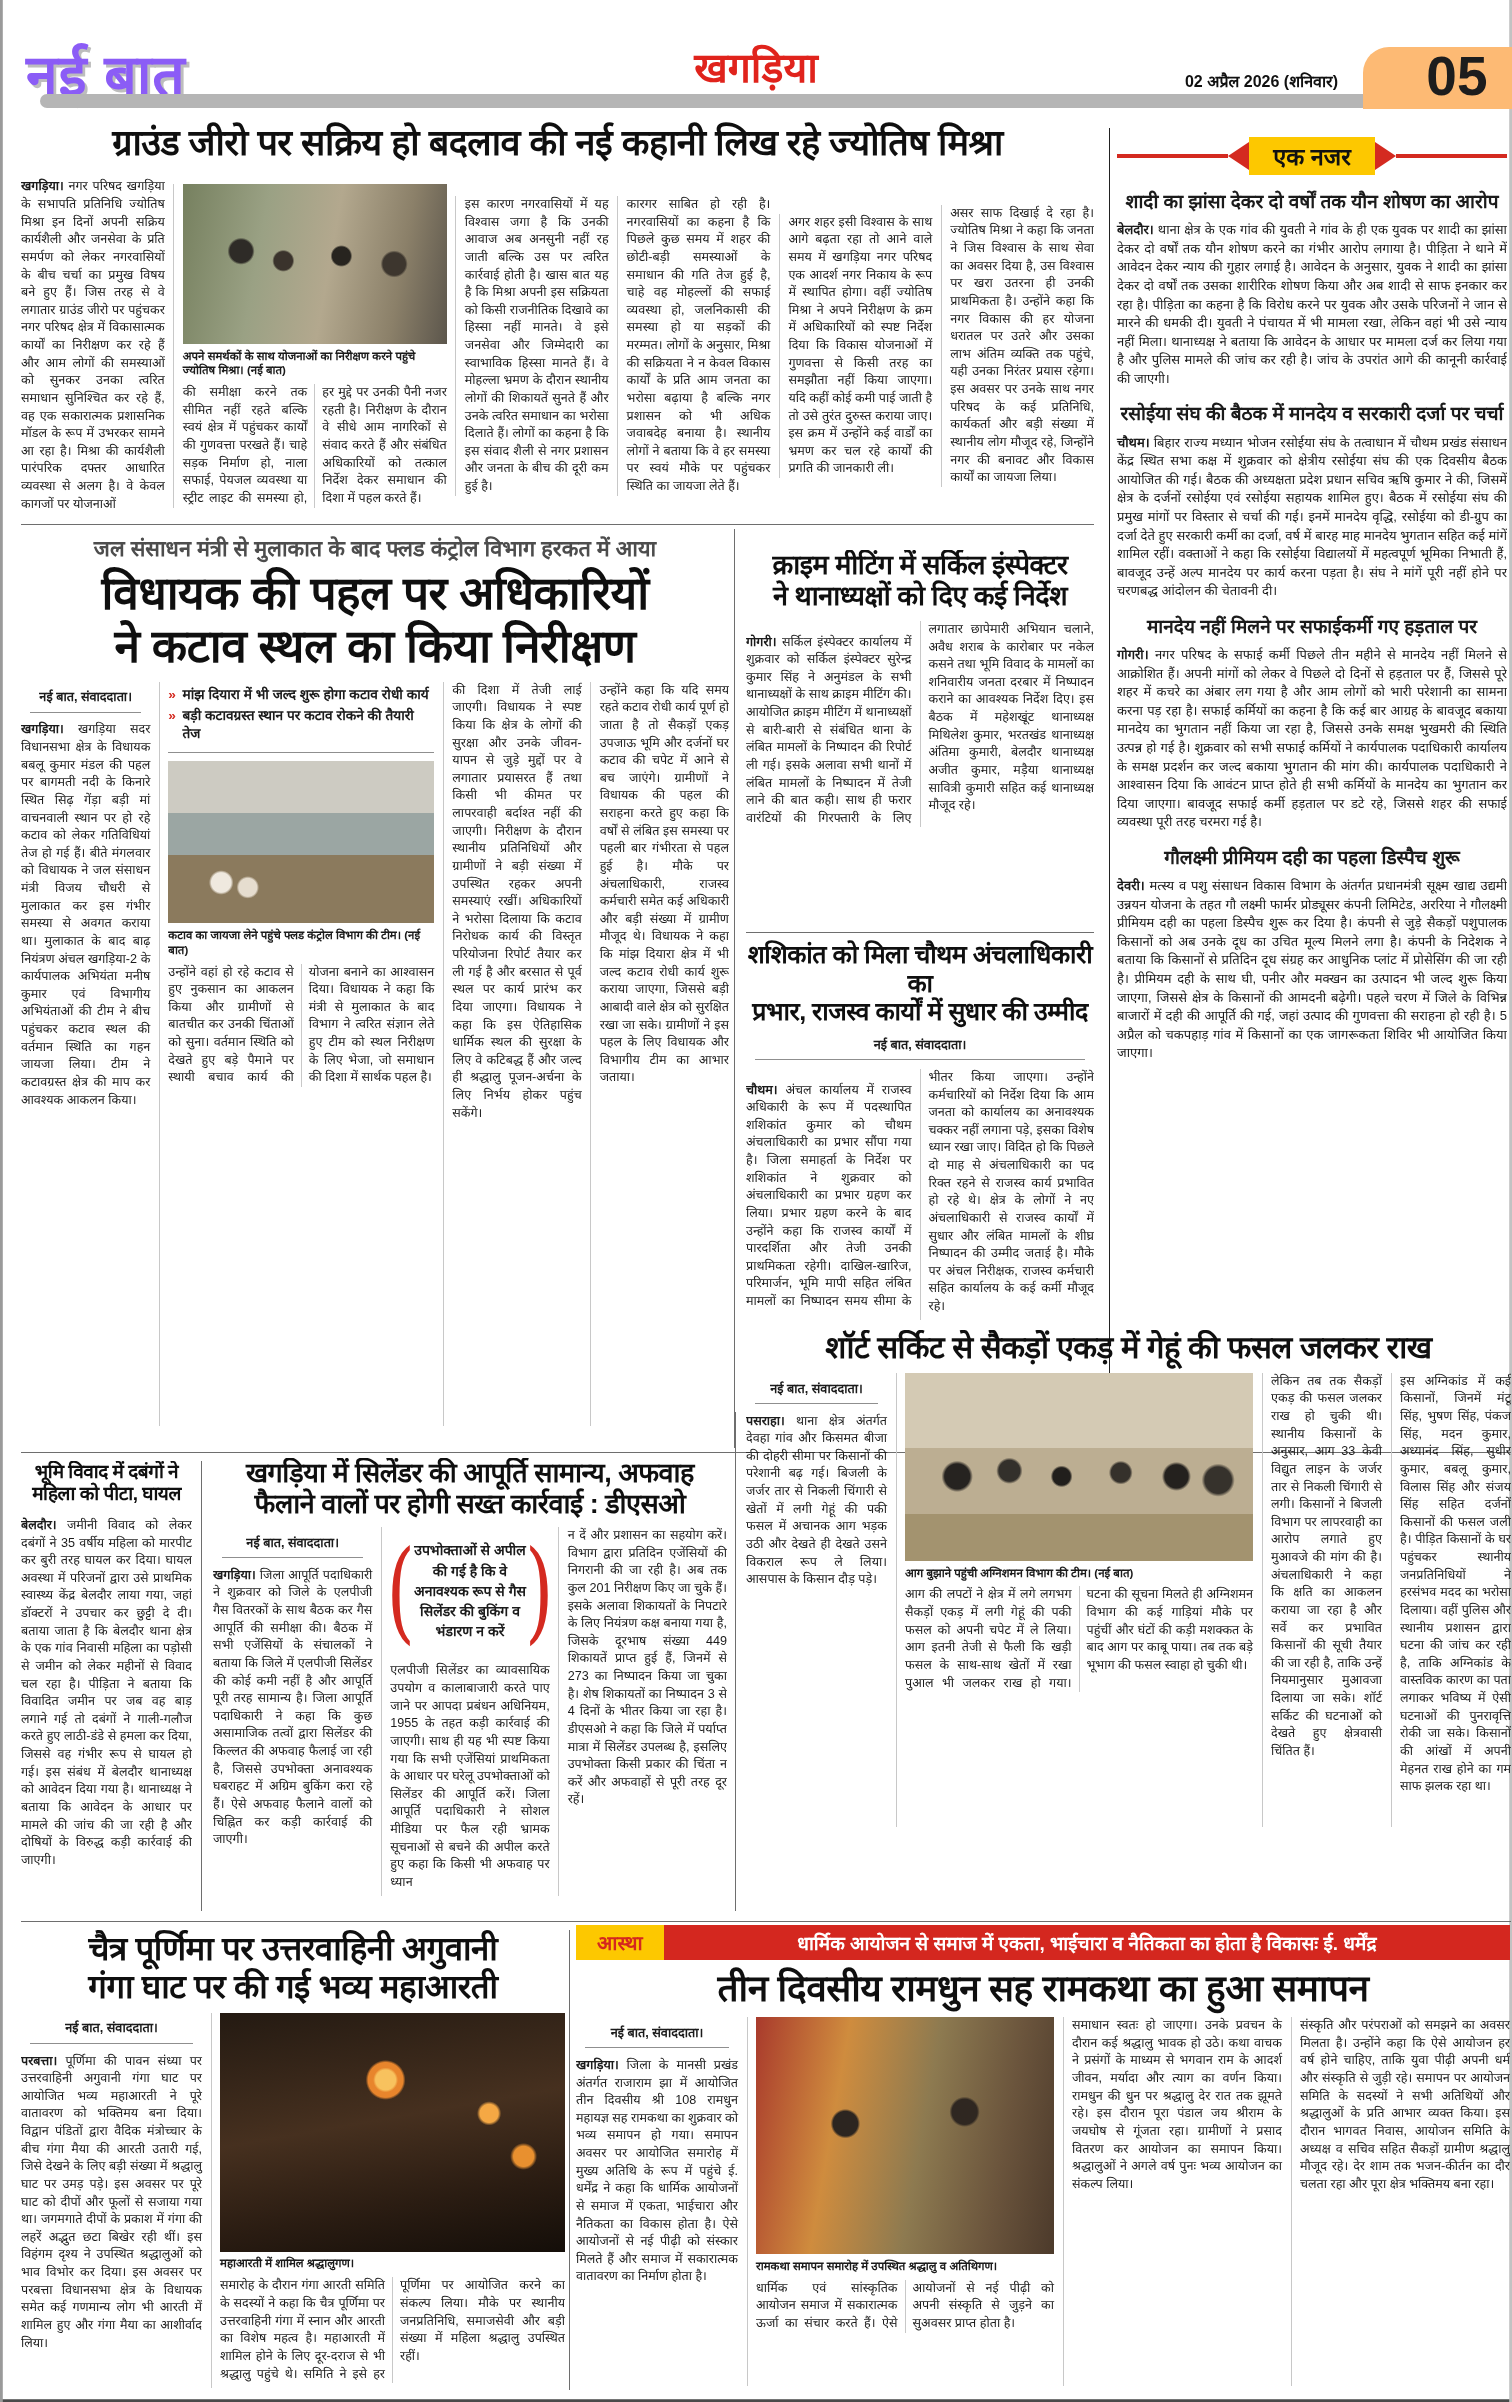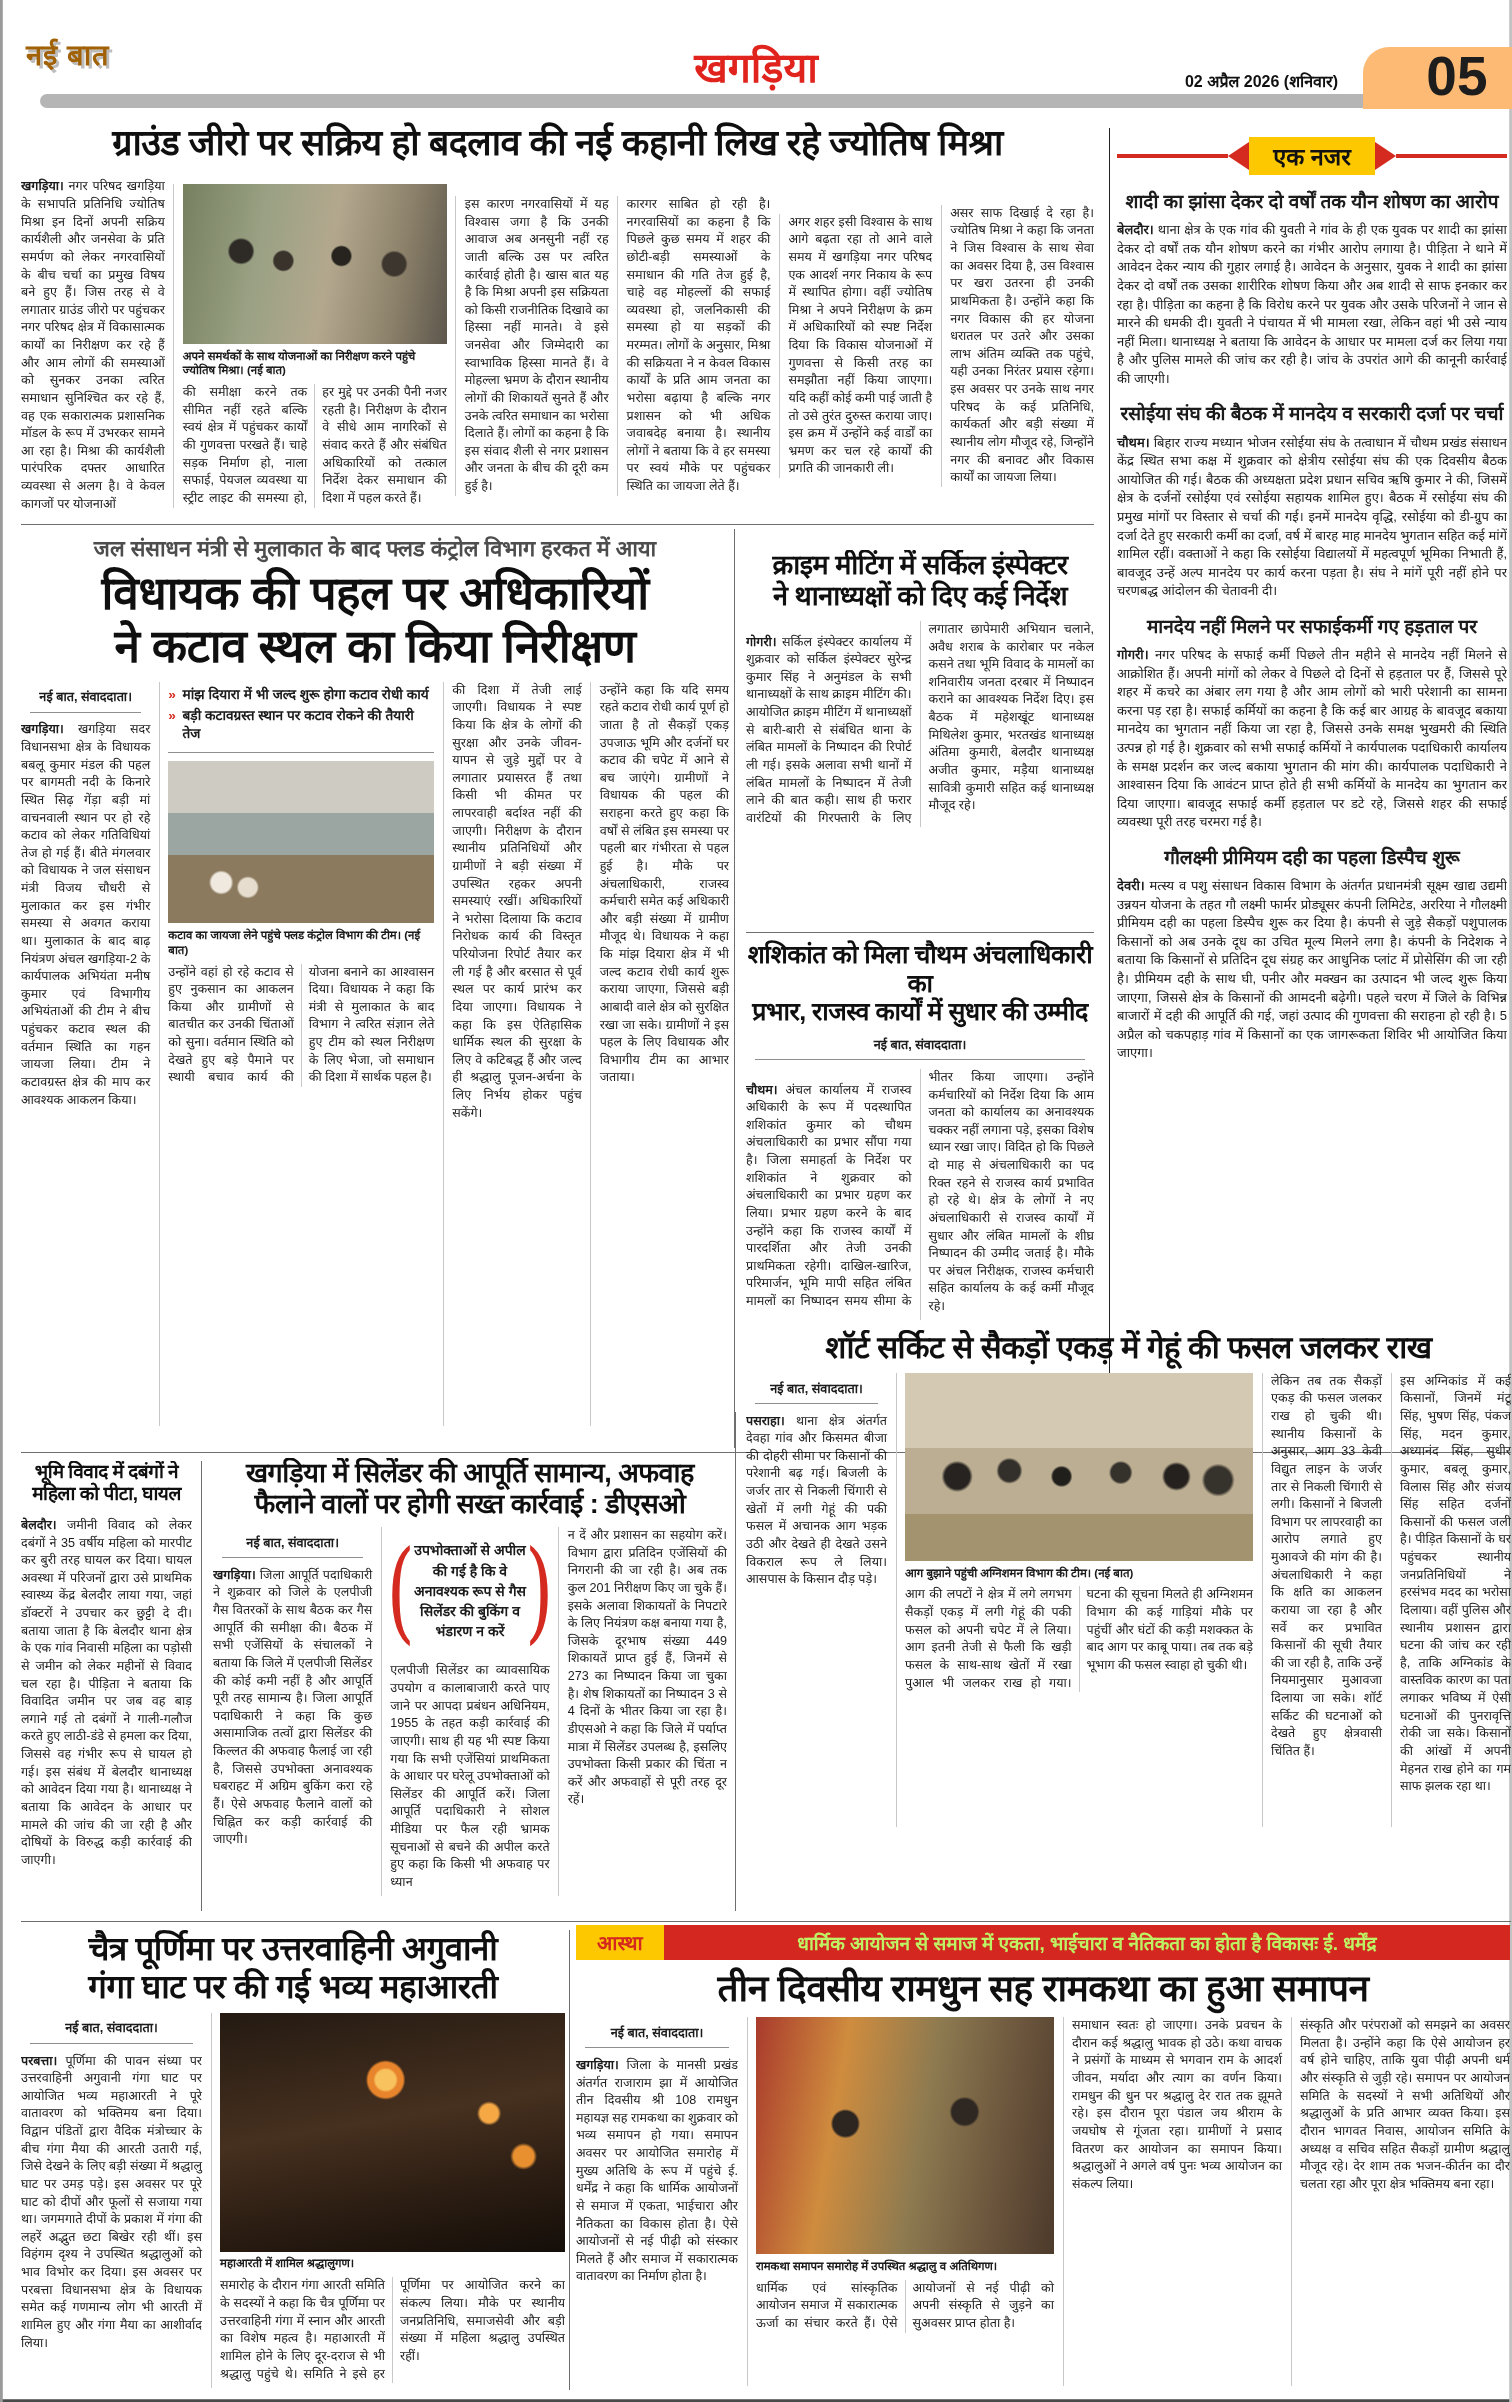--- a/index.html
+++ b/index.html
@@ -1,20 +1,20 @@
 <!DOCTYPE html>
 <html lang="hi" style="font-size:15px"><head>
 <meta charset="utf-8">
 <style>
   html,body{margin:0;padding:0;background:#e8e8e8;}
   .page{position:relative;width:1512px;height:2402px;margin:0 auto;background:#ffffff;
         overflow:hidden;font-family:"Liberation Sans","DejaVu Sans",sans-serif;color:#1b1b1b;
         box-shadow:inset 2.8px 0 0 #9a9a9a, inset -2.8px 0 0 #c2c2c2, inset 0 -2.8px 0 #4a4a4a;}
   
-  .masthead{position:absolute;left:26px;top:34px;font-size:29px;font-weight:900;color:#a16207;
+  .masthead{position:absolute;left:26px;top:34px;font-size:57px;font-weight:900;color:#8b5cf6;
             text-shadow:2.8px 2.8px 0 #bdbdbd;letter-spacing:0.9px;}
   .edition{position:absolute;left:0;right:0;top:38px;text-align:center;font-size:41px;font-weight:900;color:#e0231c;}
   .graybar{position:absolute;left:40px;top:94px;width:1363px;height:14px;background:#b5b5b5;border-radius:8.5px;}
   .issue-date{position:absolute;right:174px;top:70px;font-size:16px;font-weight:700;color:#111;}
   .pagenum-bg{position:absolute;right:0;top:47px;width:149px;height:62px;background:#fdba74;border-radius:26px 0 0 0;}
   .pagenum{position:absolute;right:24.5px;top:-3.8px;font-size:55px;font-weight:900;color:#1d1d1d;line-height:66px;}
   
   .art{position:absolute;overflow:hidden;}
   .hl{font-weight:800;color:#0f0f0f;text-align:center;line-height:1.14;letter-spacing:-0.5px;}
   .kicker{text-align:center;font-size:21.7px;font-weight:700;color:#4d4d4d;margin:3.8px 0 5.6px;}
@@ -95,21 +95,21 @@
   .a-aarti .hl{font-size:33px;font-weight:900;}
   .acol1{flex:0 0 181px;}
   .ph-aarti{height:239px;background:
       radial-gradient(circle at 48% 28%,#f8c25e 0 4%,#e8852c 5% 7%,transparent 8%),
       radial-gradient(circle at 78% 42%,#f5a844 0 3%,transparent 4%),
       radial-gradient(circle at 88% 60%,#e8902f 0 3%,transparent 4%),
       linear-gradient(170deg,#241a12 0%,#46301f 45%,#2a1c12 75%,#140e09 100%);}
   .a-ram{left:576px;top:1925px;width:934px;height:467px;}
   .strip{display:flex;align-items:stretch;height:35px;margin-bottom:7.5px;}
   .strip-label{background:#fdc800;color:#d4271f;font-weight:900;font-size:20px;display:flex;align-items:center;padding:4px 21px;}
-  .strip-band{flex:1;background:#d4271f;color:#bef264;font-weight:800;font-size:19px;display:flex;align-items:center;justify-content:center;}
+  .strip-band{flex:1;background:#d4271f;color:#ffffff;font-weight:800;font-size:19px;display:flex;align-items:center;justify-content:center;}
   .a-ram .hl{font-size:37px;margin-bottom:7.5px;}
   .rcol1{flex:0 0 162px;}
   .pb-ram{flex:0 0 298px;}
   .ph-ram{height:237px;background:
       radial-gradient(circle at 30% 45%,#2c2520 0 5%,transparent 6%),
       radial-gradient(circle at 70% 40%,#2f2721 0 5%,transparent 6%),
       linear-gradient(100deg,#a93a2c 0%,#cf8c3e 28%,#8d7a50 55%,#6a543c 80%,#4c3a2b 100%);}
 </style>
 </head>
 <body>

